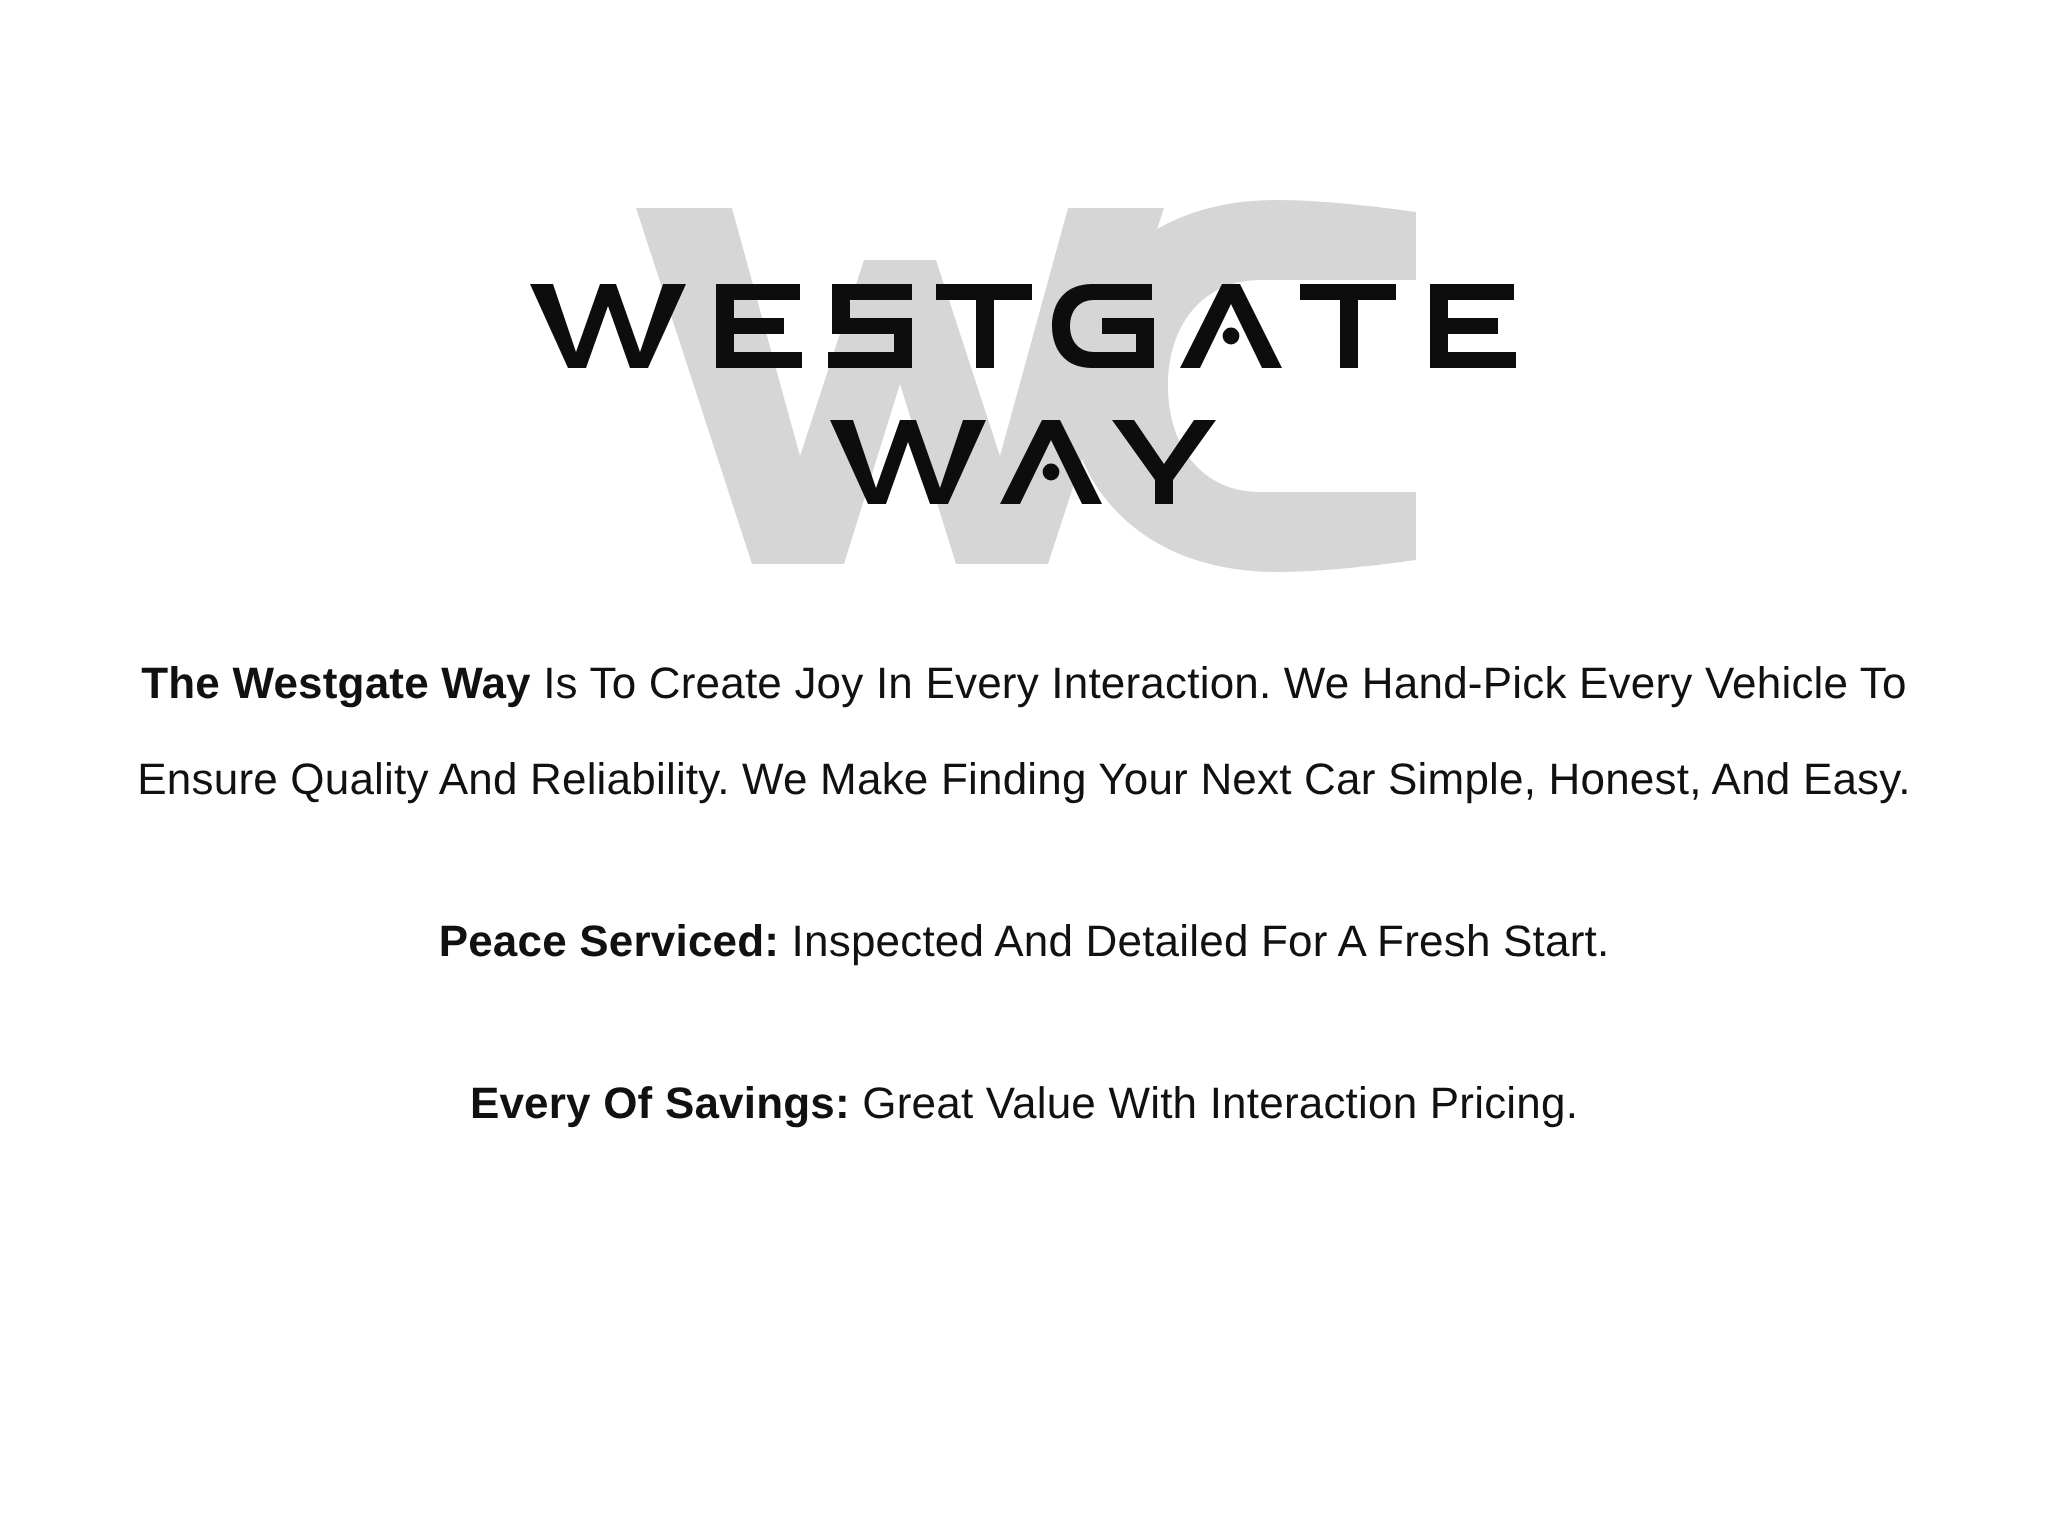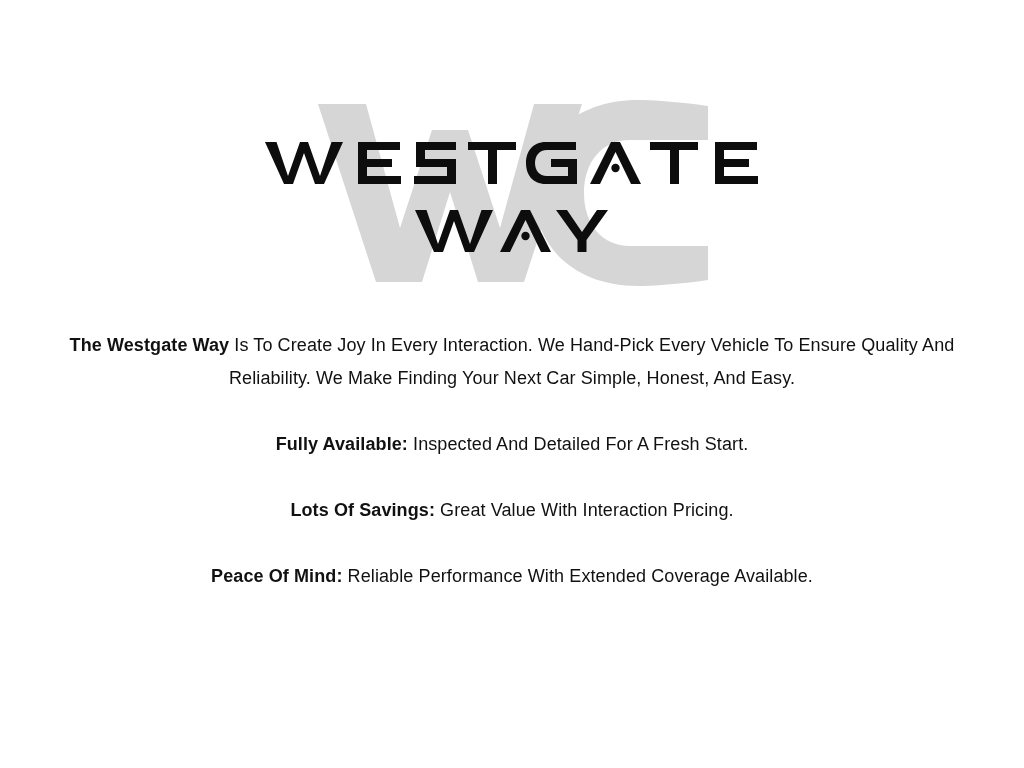--- a/index.html
+++ b/index.html
@@ -61,26 +61,26 @@
   
   .copy {
     position: absolute;
     left: 0;
     top: 318px;
     width: 1024px;
     text-align: center;
   }
 
   .para {
-    margin: 11px;
+    margin: 0;
     padding: 0 22px;
     color: #111111;
     font-family: "Liberation Sans", sans-serif;
-    font-size: 18px;
-    line-height: 33px;
+    font-size: 22px;
+    line-height: 48px;
     letter-spacing: 0.1px;
     font-weight: 400;
   }
   .para + .para {
     margin-top: 33px;
   }
   .para .lead {
     font-weight: 700;
   }
   .para-intro {
@@ -148,21 +148,20 @@
           <path d="M556 118 L567 118 L582 140 L597 118 L608 118 L586.5 148 L586.5 160 L577.5 160 L577.5 148 Z"></path>
         </g>
       </svg>
     </div>
   </div>
 
   <div class="copy">
 
     <p class="para para-intro"><span class="lead">The Westgate Way</span><span> Is To Create Joy In Every Interaction. We Hand-Pick Every Vehicle To Ensure Quality And Reliability. We Make Finding Your Next Car Simple, Honest, And Easy.</span></p>
 
-    <p class="para"><span class="lead">Fully Available:</span><span> Inspected And Detailed For A Fresh Start.</span></p>
+    <p class="para"><span class="lead">Peace Serviced:</span><span> Inspected And Detailed For A Fresh Start.</span></p>
 
-    <p class="para"><span class="lead">Lots Of Savings:</span><span> Great Value With Interaction Pricing.</span></p>
+    <p class="para"><span class="lead">Every Of Savings:</span><span> Great Value With Interaction Pricing.</span></p>
 
-    <p class="para para-mind"><span class="lead">Peace Of Mind:</span><span> Reliable Performance With Extended Coverage Available.</span></p>
 
   </div>
 
 </div>
 
 </body></html>

